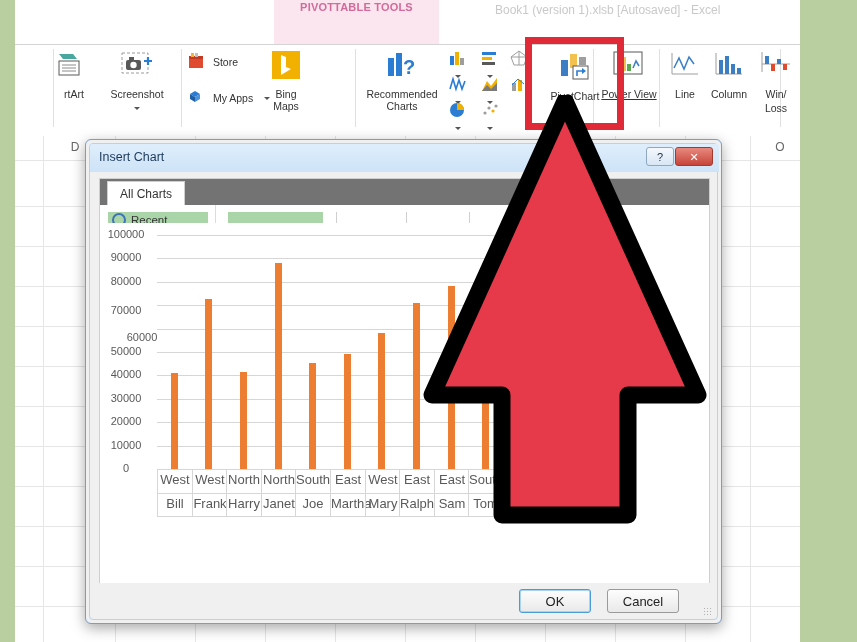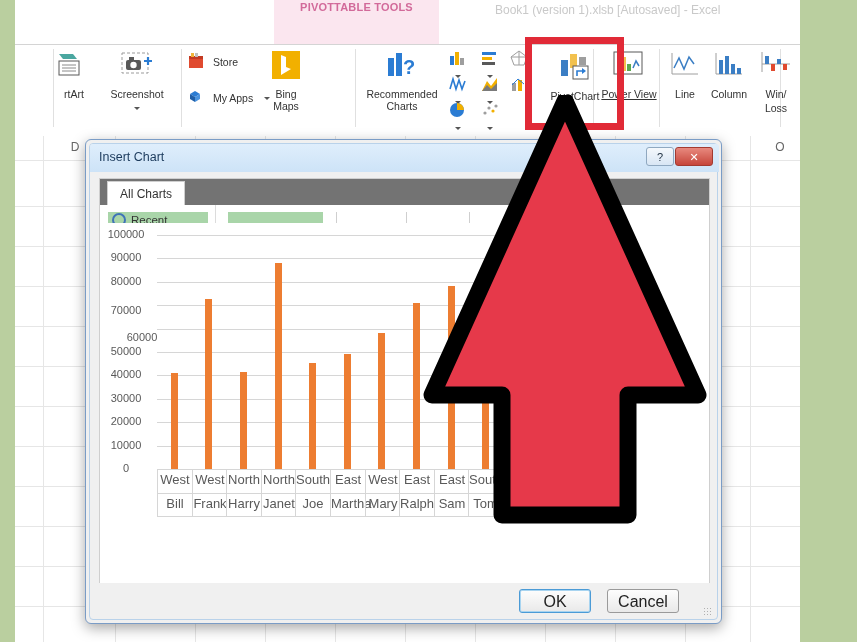--- a/index.html
+++ b/index.html
@@ -193,21 +193,21 @@
     position:absolute;left:400px;top:144px;font-size:11px;color:#595959;
     white-space:nowrap;
   }
 
   
   .dlg-foot{
     position:absolute;left:0;top:441px;width:629px;height:36px;
   }
   .btn{
     position:absolute;top:4px;width:72px;height:24px;
-    font-size:16px;color:#222;text-align:center;line-height:23px;
+    font-size:13px;color:#222;text-align:center;line-height:23px;
     background:linear-gradient(#fdfdfd,#e9e9e9);
     border:1px solid #9a9a9a;border-radius:3px;box-sizing:border-box;
   }
   .btn.ok{right:128px;border:1px solid #4b9bd6;box-shadow:0 0 0 1px #a8d4f0 inset;}
   .btn.cancel{right:40px;}
   .grip{
     position:absolute;right:8px;top:22px;width:8px;height:8px;
     background:
       radial-gradient(#b0b0b0 40%, transparent 41%) 0 0/3px 3px;
   }

